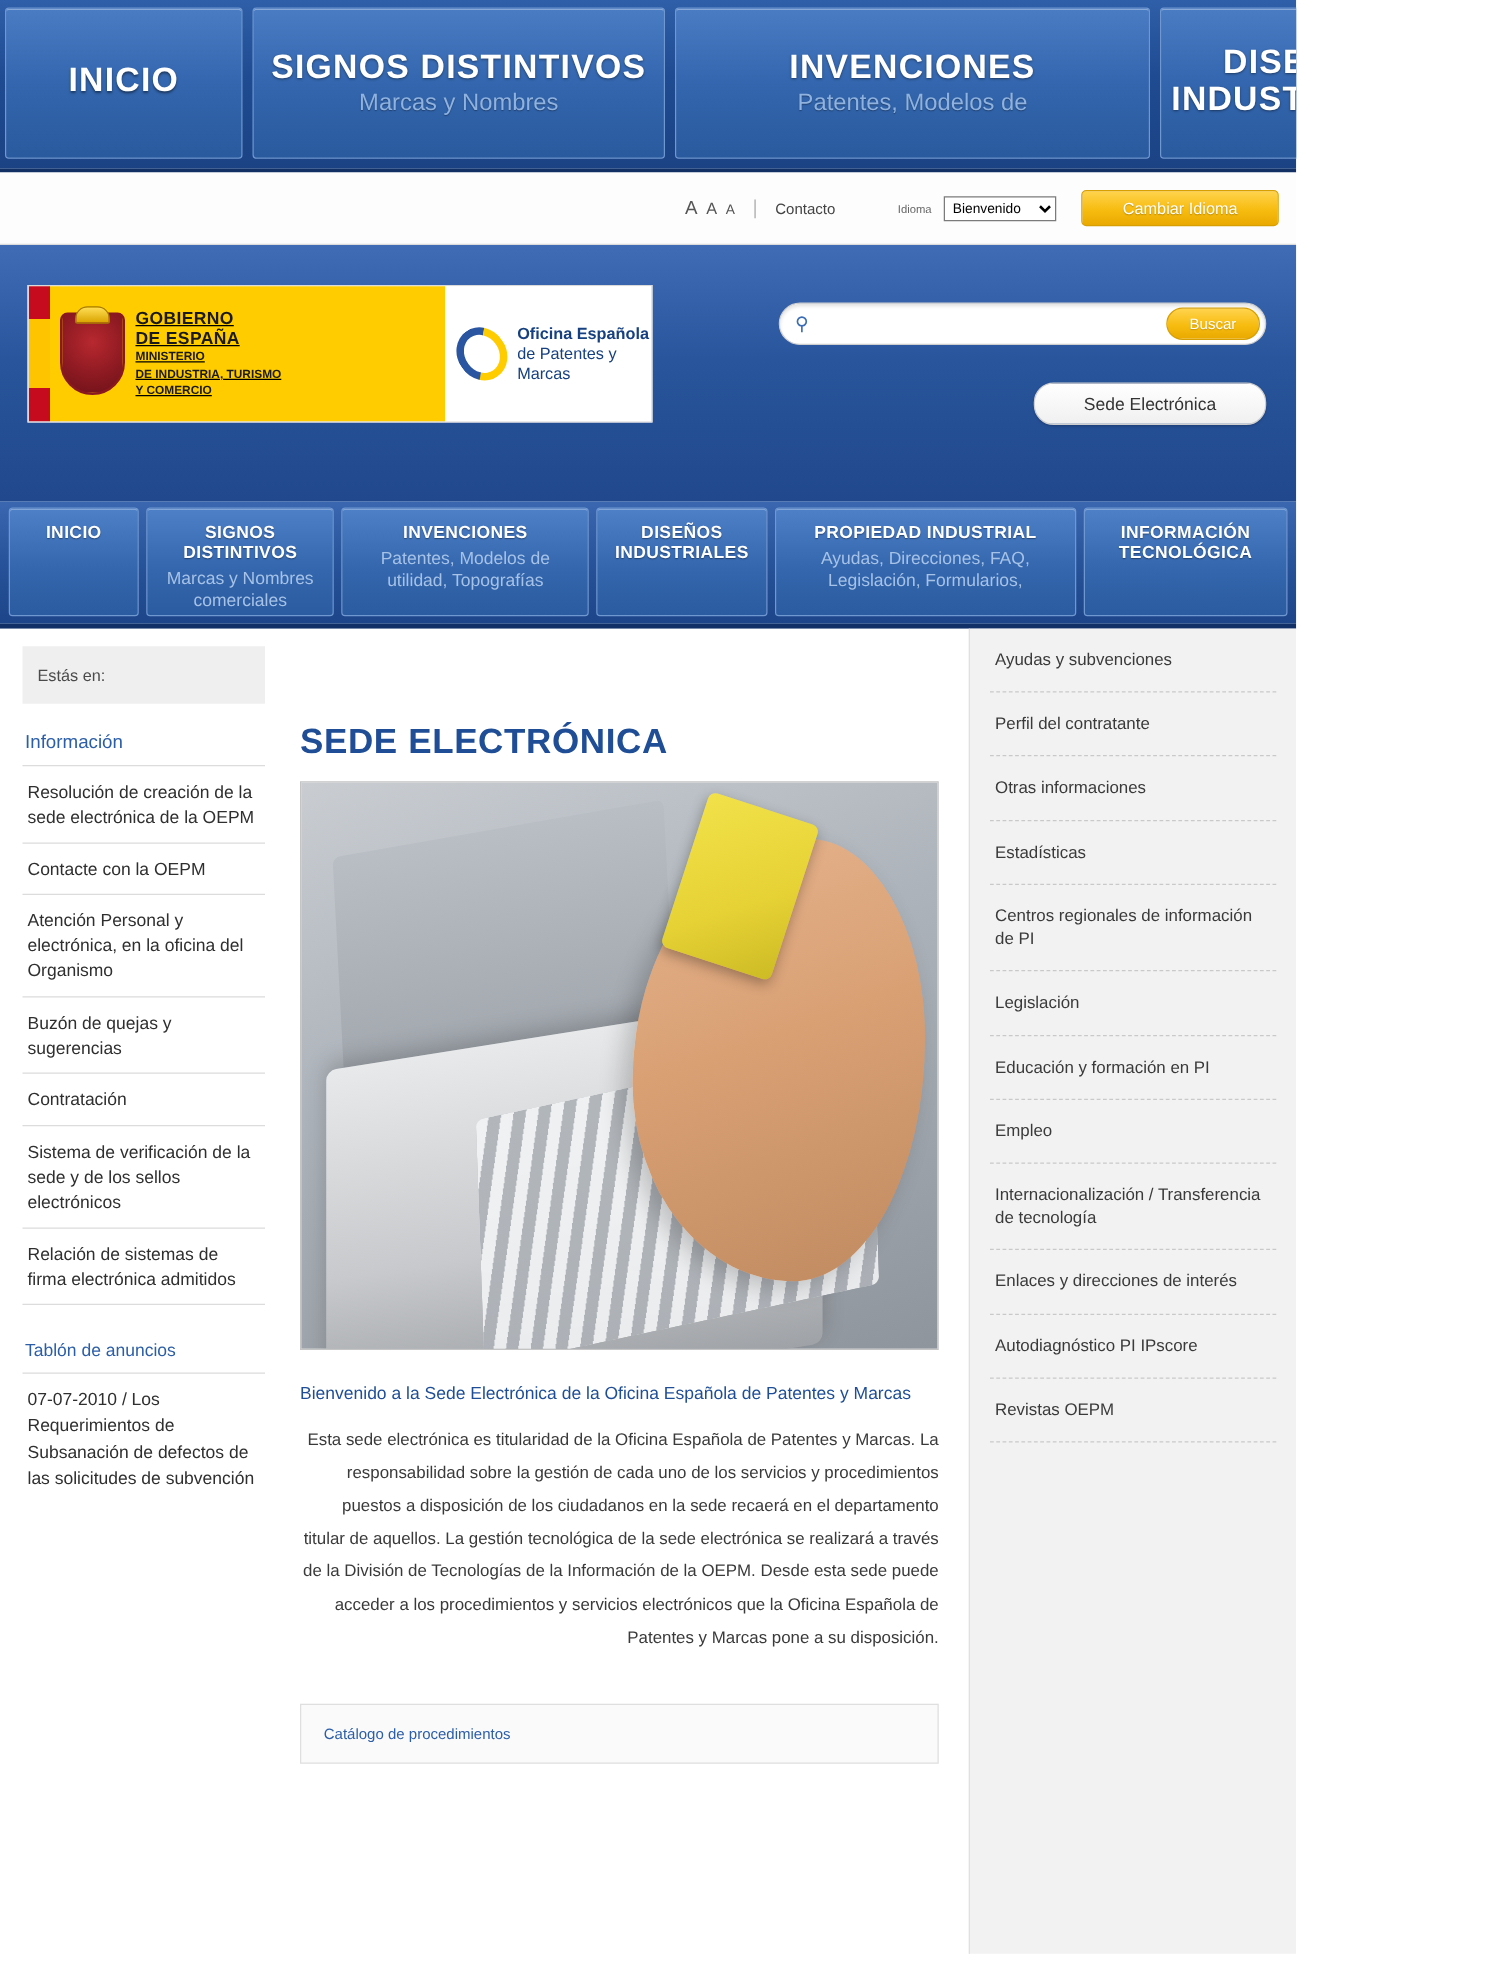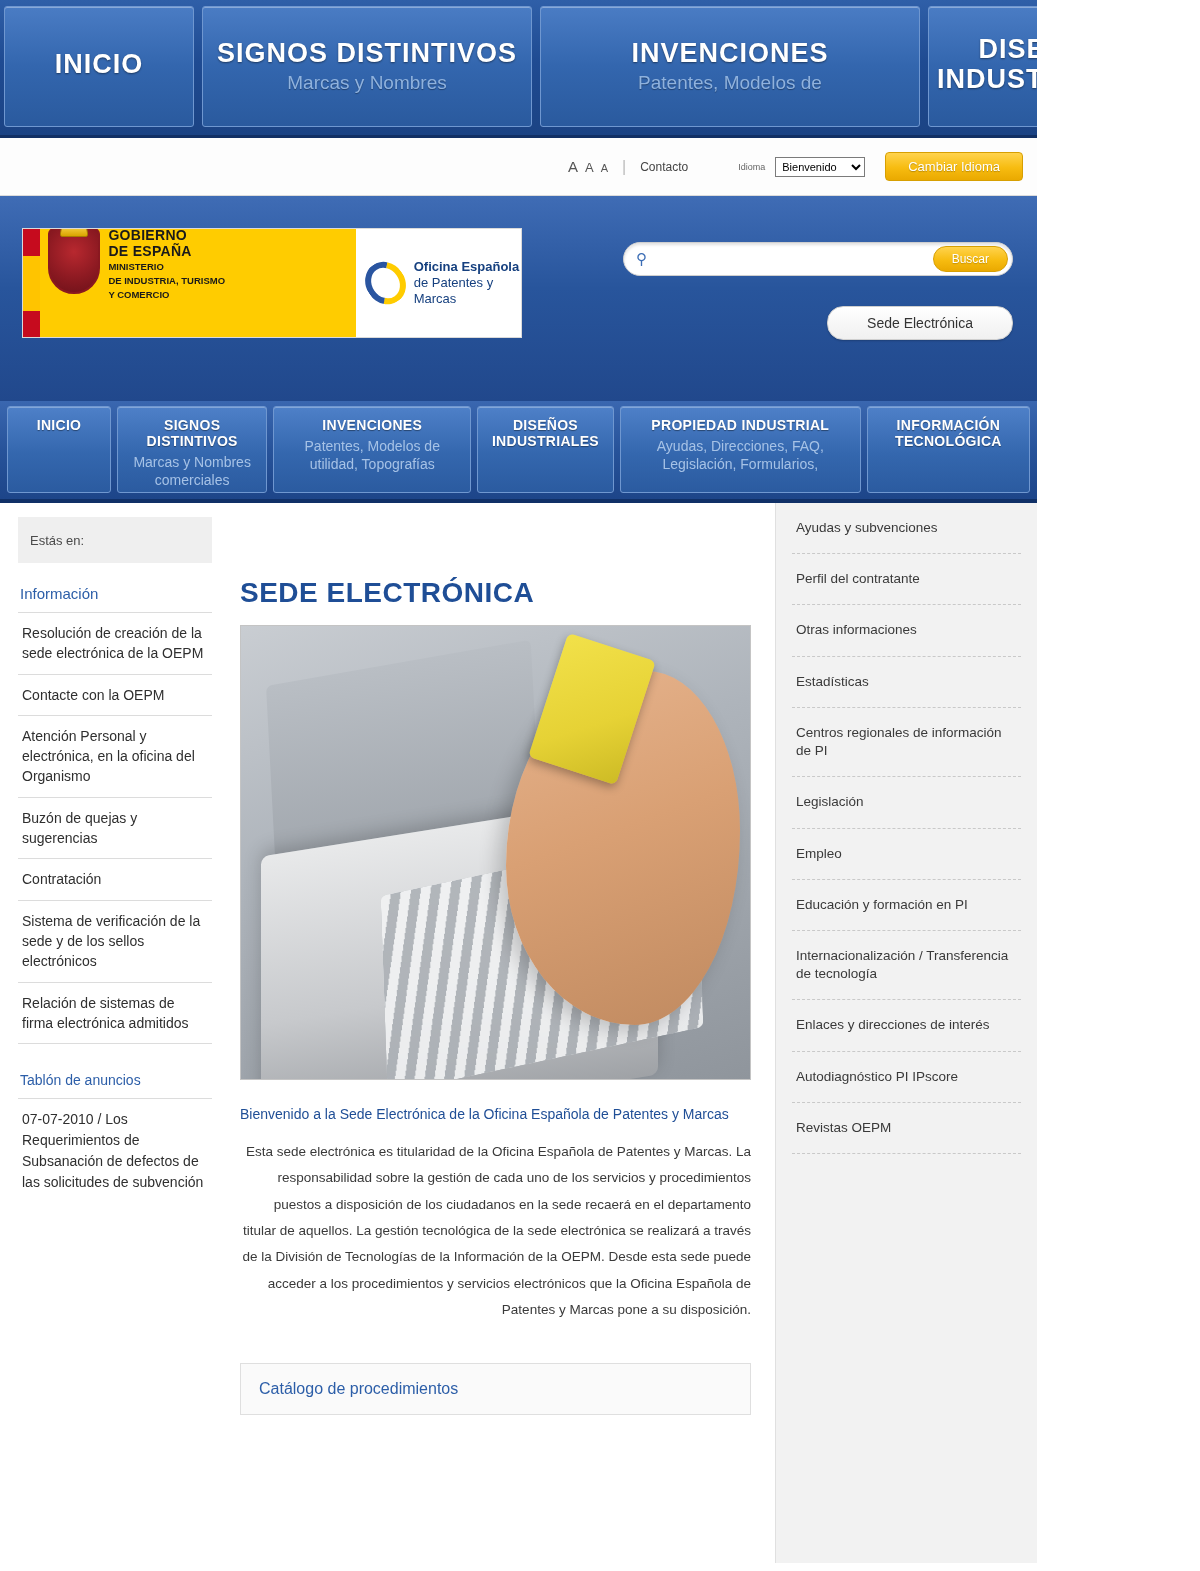--- a/index.html
+++ b/index.html
@@ -84,21 +84,21 @@
     width: 90px;
     padding: 1px 2px;
   }
   .btn-idioma {
     margin-left: 10px;
     background: linear-gradient(180deg,#ffd34d 0%, #f7bc10 55%, #eaa900 100%);
     border: 1px solid #d79f02;
     border-radius: 4px;
     color: #fff;
     font-size: 13px;
-    padding: 6px 22px;
+    padding: 6px 32px;
     cursor: pointer;
     text-shadow: 0 1px 1px rgba(0,0,0,.25);
   }
 
   
   .header {
     height: 205px;
     background: linear-gradient(180deg,#3f6cb5 0%, #28559c 45%, #21488c 100%);
     position: relative;
   }
@@ -111,23 +111,24 @@
     display: flex;
     align-items: center;
     overflow: hidden;
   }
   .flagstrip { width: 20px; height: 110px; background: linear-gradient(180deg,#c60b1e 0%,#c60b1e 25%,#ffc400 25%,#ffc400 75%,#c60b1e 75%); }
   .gob {
     background: #ffcc00;
     height: 110px;
     flex: 0 0 316px;
     display: flex;
-    align-items: flex-start;
+    align-items: center;
     gap: 8px;
     padding-left: 8px;
+    text-decoration: underline;
   }
   .escudo {
     width: 52px; height: 66px;
     background: radial-gradient(circle at 50% 35%, #b8282f 0%, #8e1a22 55%, #6d1119 100%);
     border: 2px solid #8a1820;
     border-radius: 6px 6px 26px 26px;
     position: relative;
   }
   .escudo:before {
     content:"";
@@ -355,21 +356,21 @@
     color: #3a3a3a;
     line-height: 1.95;
     text-align: right;
   }
 
   .catalogo-box {
     margin-top: 40px;
     border: 1px solid #dfdfdf;
     background: #fafafa;
     padding: 16px 18px;
-    font-size: 16px;
+    font-size: 12px;
     color: #2c5ea8;
   }
 
   
   .bopi {
     margin: 22px 16px 10px 16px;
     height: 120px;
     background: linear-gradient(180deg,#ffffff 0%, #ededed 100%);
     border: 1px solid #dcdcdc;
     border-radius: 10px;
@@ -538,22 +539,22 @@
     </div>
 
     <div class="col-right">
       <ul class="right-list">
         <li>Ayudas y subvenciones</li>
         <li>Perfil del contratante</li>
         <li>Otras informaciones</li>
         <li>Estadísticas</li>
         <li>Centros regionales de información de PI</li>
         <li>Legislación</li>
+        <li>Educación y formación en PI</li>
         <li>Empleo</li>
-        <li>Educación y formación en PI</li>
         <li>Internacionalización / Transferencia de tecnología</li>
         <li>Enlaces y direcciones de interés</li>
         <li>Autodiagnóstico PI IPscore</li>
         <li>Revistas OEPM</li>
       </ul>
     </div>
 
   </div>
 </div>
 

